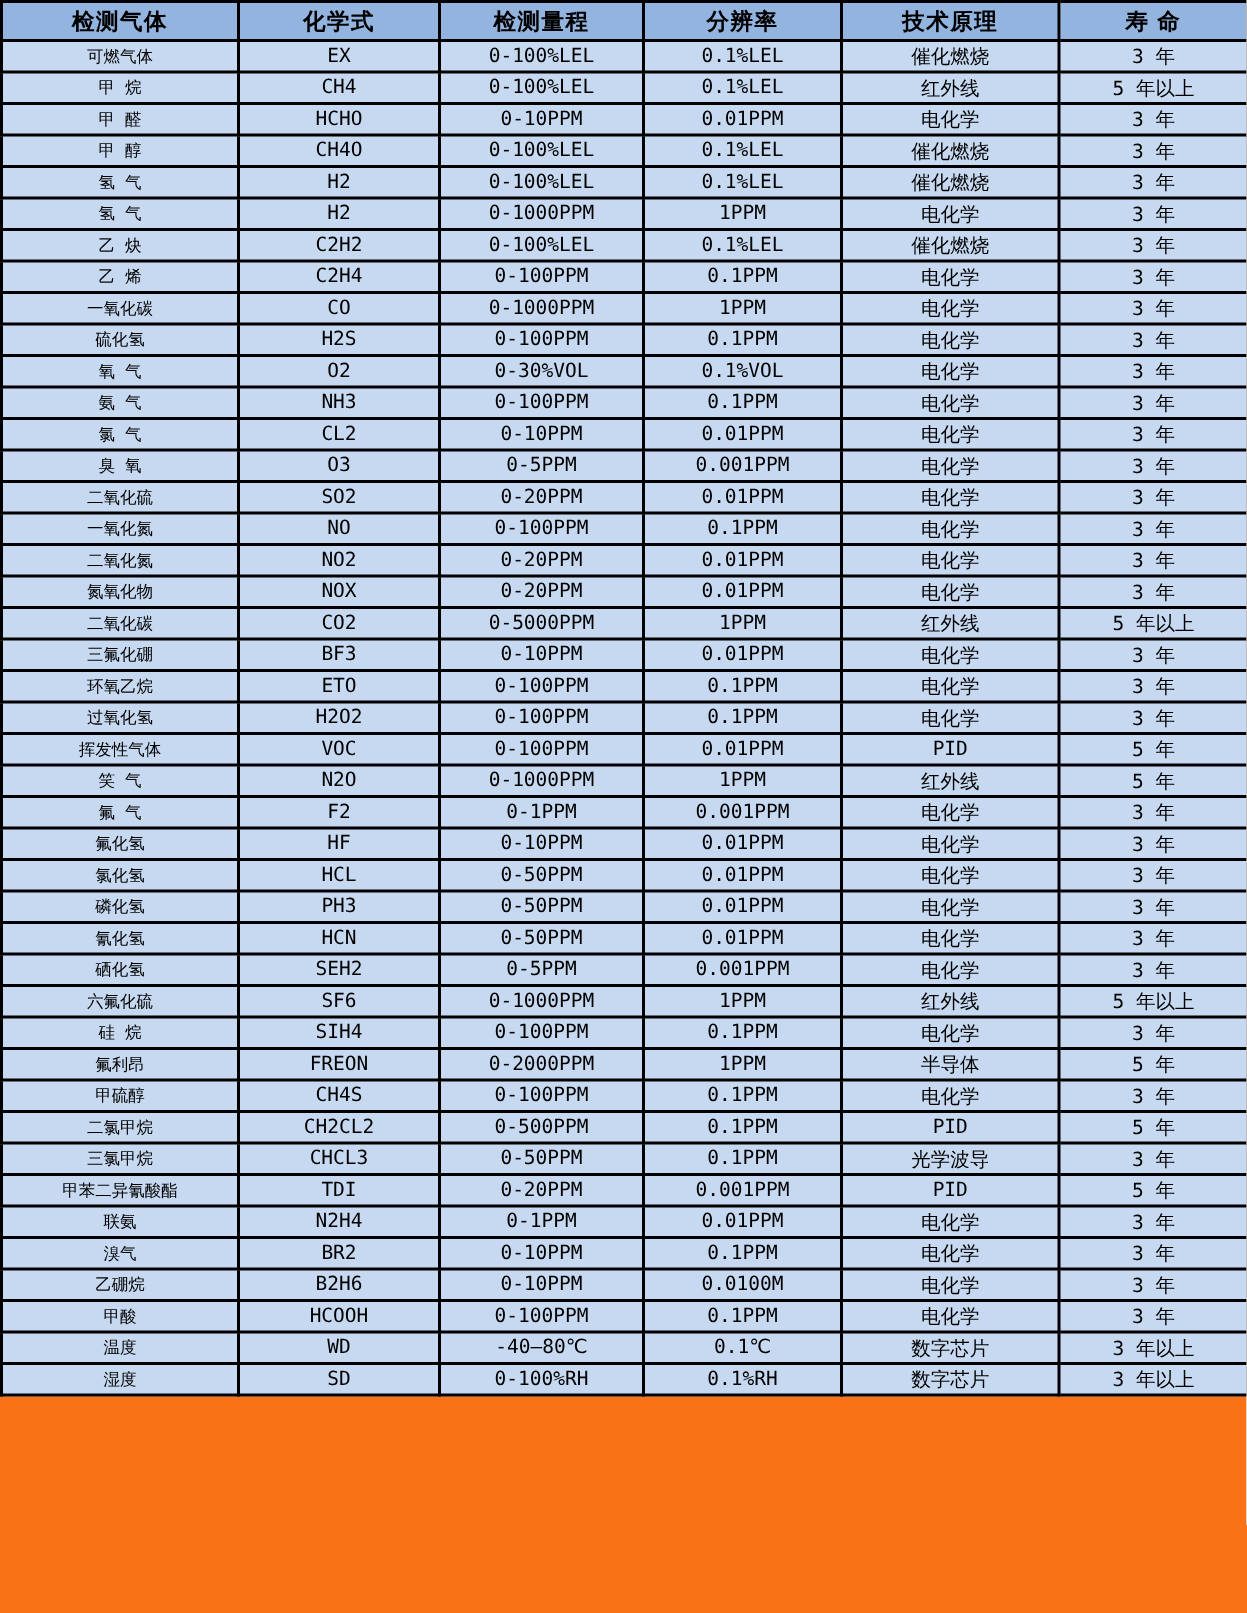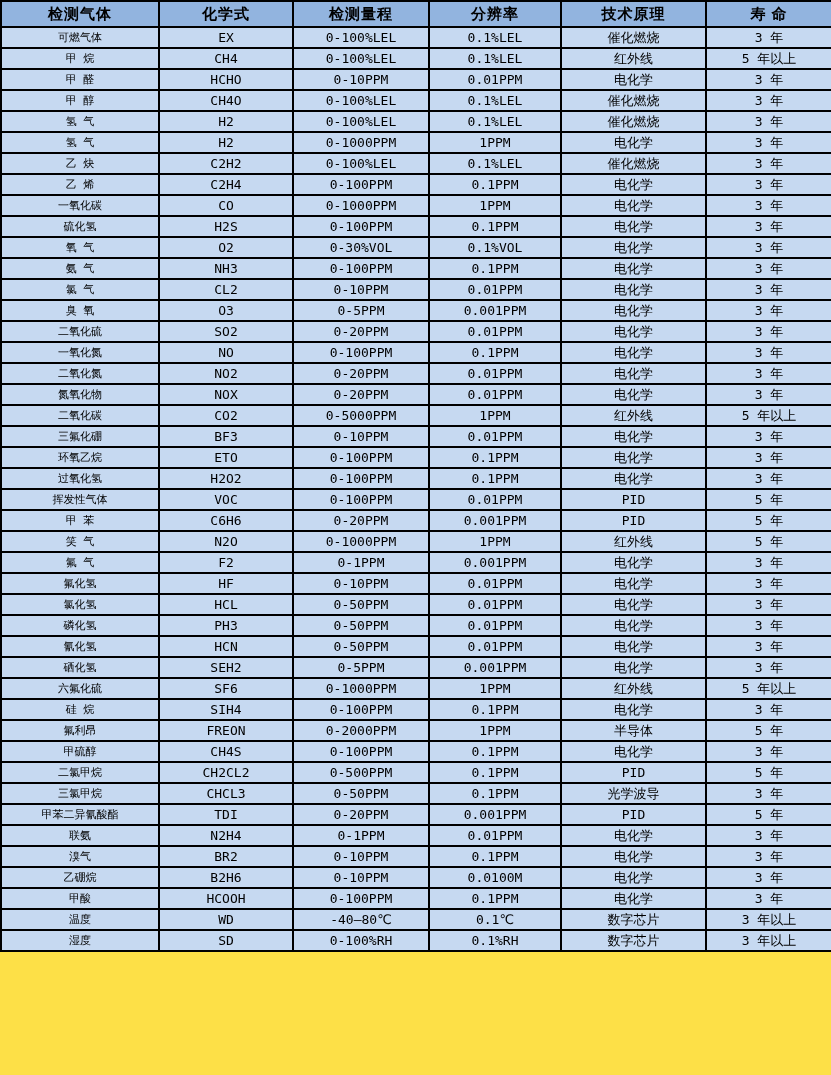--- a/index.html
+++ b/index.html
@@ -5,21 +5,21 @@
   html, body {
     margin: 0;
     padding: 0;
     background: #ffffff;
     font-family: "DejaVu Sans Mono", "DejaVu Sans", "Liberation Sans", sans-serif;
   }
   .page {
     width: 831px;
     height: 1075px;
     overflow: hidden;
-    background: #fde047;
+    background: #f97316;
   }
   table.gas-table {
     width: 831px;
     border-collapse: collapse;
     table-layout: fixed;
     background: #c6d9f1;
   }
   table.gas-table col.c1 { width: 158px; }
   table.gas-table col.c2 { width: 134px; }
   table.gas-table col.c3 { width: 136px; }
@@ -255,28 +255,20 @@
         </tr>
         <tr>
           <td class="gas-name">挥发性气体</td>
           <td>VOC</td>
           <td>0-100PPM</td>
           <td>0.01PPM</td>
           <td>PID</td>
           <td>5 年</td>
         </tr>
         <tr>
-          <td class="gas-name">甲  苯</td>
-          <td>C6H6</td>
-          <td>0-20PPM</td>
-          <td>0.001PPM</td>
-          <td>PID</td>
-          <td>5 年</td>
-        </tr>
-        <tr>
           <td class="gas-name">笑  气</td>
           <td>N2O</td>
           <td>0-1000PPM</td>
           <td>1PPM</td>
           <td>红外线</td>
           <td>5 年</td>
         </tr>
         <tr>
           <td class="gas-name">氟  气</td>
           <td>F2</td>

